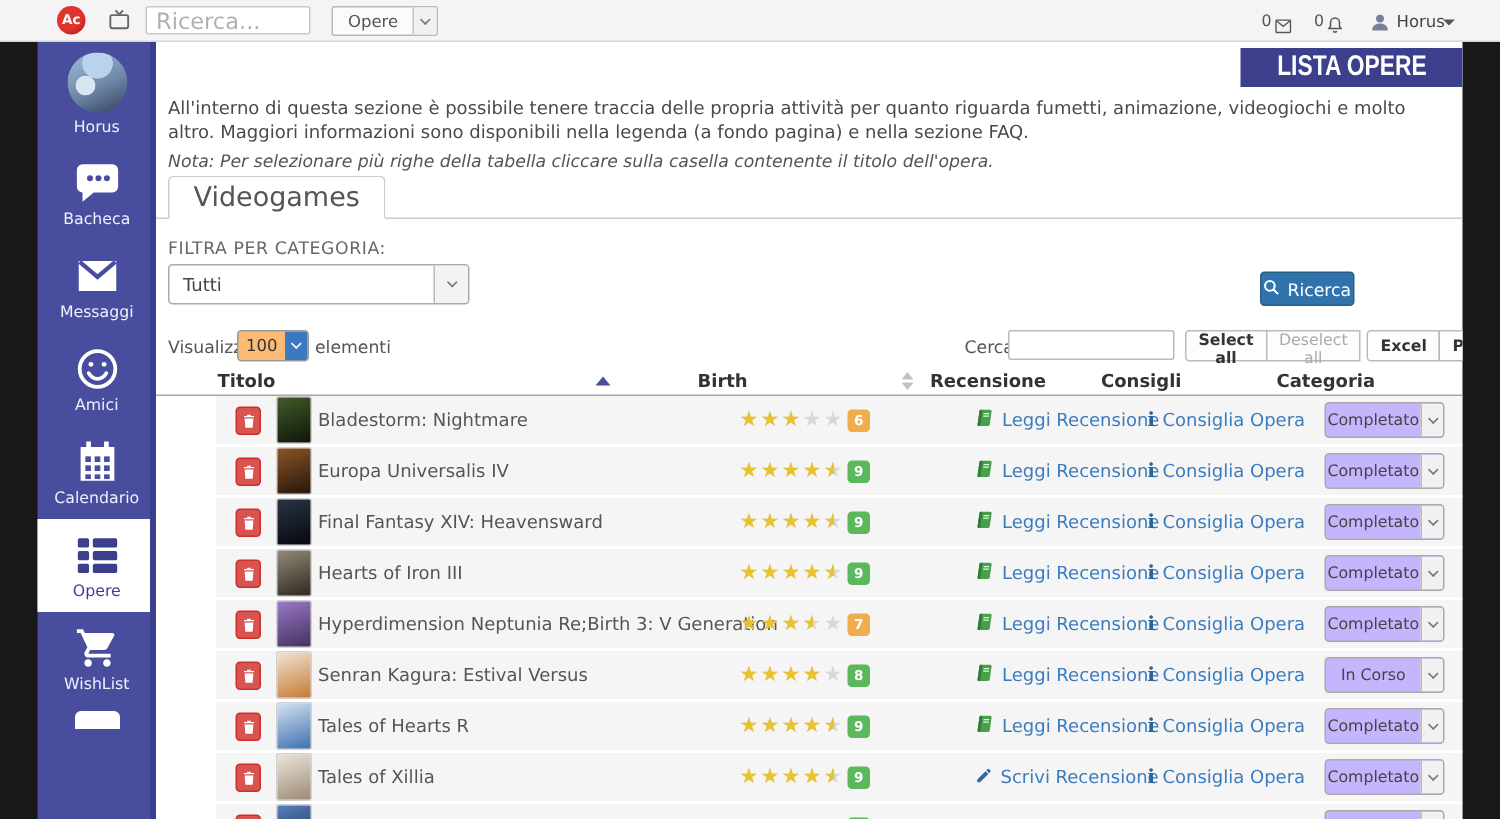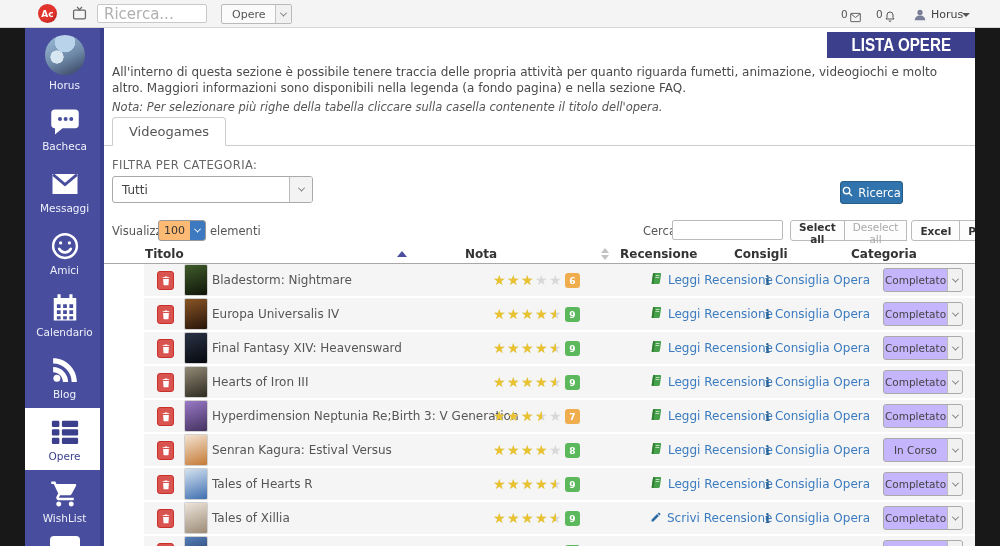--- a/index.html
+++ b/index.html
@@ -55,21 +55,21 @@
   .main { position:absolute; left:100px; top:28px; width:875px; height:518px; background:#ffffff;
           border-left:4px solid #3b3f8c; overflow:hidden; }
   .banner { position:absolute; top:4px; right:0; width:148px; height:26px; background:#3b3f8c;
             color:#fff; display:flex; align-items:center; justify-content:center; }
   .banner span { font-family:"Liberation Sans",sans-serif; font-size:19px; font-weight:bold; transform:scaleX(.8); white-space:nowrap; }
   .intro { position:absolute; left:8px; right:8px; top:37px; font-size:12px; line-height:1.3; color:#4a4a4a; }
   .nota { position:absolute; left:8px; top:72px; font-size:11.5px; font-style:italic; color:#555; }
   .tabbar { position:absolute; left:0; top:89px; width:100%; height:29px; border-bottom:1px solid #ccc; }
   .tab { position:absolute; left:8px; bottom:-1px; height:29px; padding:0 16px; background:#fff;
          border:1px solid #ccc; border-bottom:1px solid #fff; border-radius:4px 4px 0 0;
-         display:flex; align-items:center; font-size:13px; color:#555; }
+         display:flex; align-items:center; font-size:18px; color:#555; }
   .filter-label { position:absolute; left:8px; top:130px; font-size:11.5px; color:#666; letter-spacing:.4px; }
   .sel { display:flex; border:1px solid #aaa; border-radius:3px; background:#fff; overflow:hidden; }
   .sel-text { flex:1; display:flex; align-items:center; padding-left:9px; font-size:12px; color:#444; }
   .sel-chev { width:23px; border-left:1px solid #bbb; background:#f3f3f3; display:flex; align-items:center; justify-content:center; }
   .filter-select { position:absolute; left:8px; top:148px; width:201px; height:27px; }
   .search-btn { position:absolute; left:736px; top:153px; width:63px; height:23px; background:#3174ad;
                 border:1px solid #275e86; border-radius:3px; color:#fff; font-size:11.5px;
                 display:flex; align-items:center; justify-content:center; gap:5px; cursor:pointer;
                 font-family:"DejaVu Sans",sans-serif; }
 
@@ -221,30 +221,20 @@
               <rect x="10.5" y="13.8" width="3" height="3"></rect>
               <rect x="15.5" y="13.8" width="3" height="3"></rect>
               <rect x="5.5" y="18.6" width="3" height="2.5"></rect>
               <rect x="10.5" y="18.6" width="3" height="2.5"></rect>
               <rect x="15.5" y="18.6" width="3" height="2.5"></rect>
             </g>
           </svg>
         </span>
     <span class="sb-label">Calendario</span>
   </div>
-      <div class="sb-item">
-    <span class="sb-icon">
-          <svg viewBox="0 0 24 24" fill="currentColor">
-            <circle cx="5.5" cy="18.5" r="2.8"></circle>
-            <path d="M2.5 9.5v4.2c4.4 0 7.8 3.4 7.8 7.8h4.2c0-6.6-5.4-12-12-12z"></path>
-            <path d="M2.5 2.5v4.2c8.2 0 14.8 6.6 14.8 14.8h4.2c0-10.5-8.5-19-19-19z"></path>
-          </svg>
-        </span>
-    <span class="sb-label">Blog</span>
-  </div>
       <div class="sb-item active">
     <span class="sb-icon">
           <svg viewBox="0 0 24 24" fill="currentColor">
             <rect x="1.5" y="3" width="6" height="5" rx="1"></rect>
             <rect x="9.5" y="3" width="13" height="5" rx="1"></rect>
             <rect x="1.5" y="9.8" width="6" height="5" rx="1"></rect>
             <rect x="9.5" y="9.8" width="13" height="5" rx="1"></rect>
             <rect x="1.5" y="16.6" width="6" height="5" rx="1"></rect>
             <rect x="9.5" y="16.6" width="13" height="5" rx="1"></rect>
           </svg>
@@ -309,21 +299,21 @@
   <div class="xbtn-group">
       <button class="xbtn">Select all</button>
       <button class="xbtn disabled">Deselect all</button>
       <button class="xbtn gap">Excel</button>
       <button class="xbtn">PDF</button>
     </div>
 
   <div class="thead">
     <span class="th" style="left:41px">Titolo</span>
     <i class="sort-asc"></i>
-    <span class="th" style="left:361px">Nota</span>
+    <span class="th" style="left:361px">Birth</span>
     <span class="sort-both">
         <i class="up"></i>
         <i class="dn"></i>
       </span>
     <span class="th" style="left:516px">Recensione</span>
     <span class="th" style="left:630px">Consigli</span>
     <span class="th" style="left:747px">Categoria</span>
   </div>
 
   <div class="rows">

